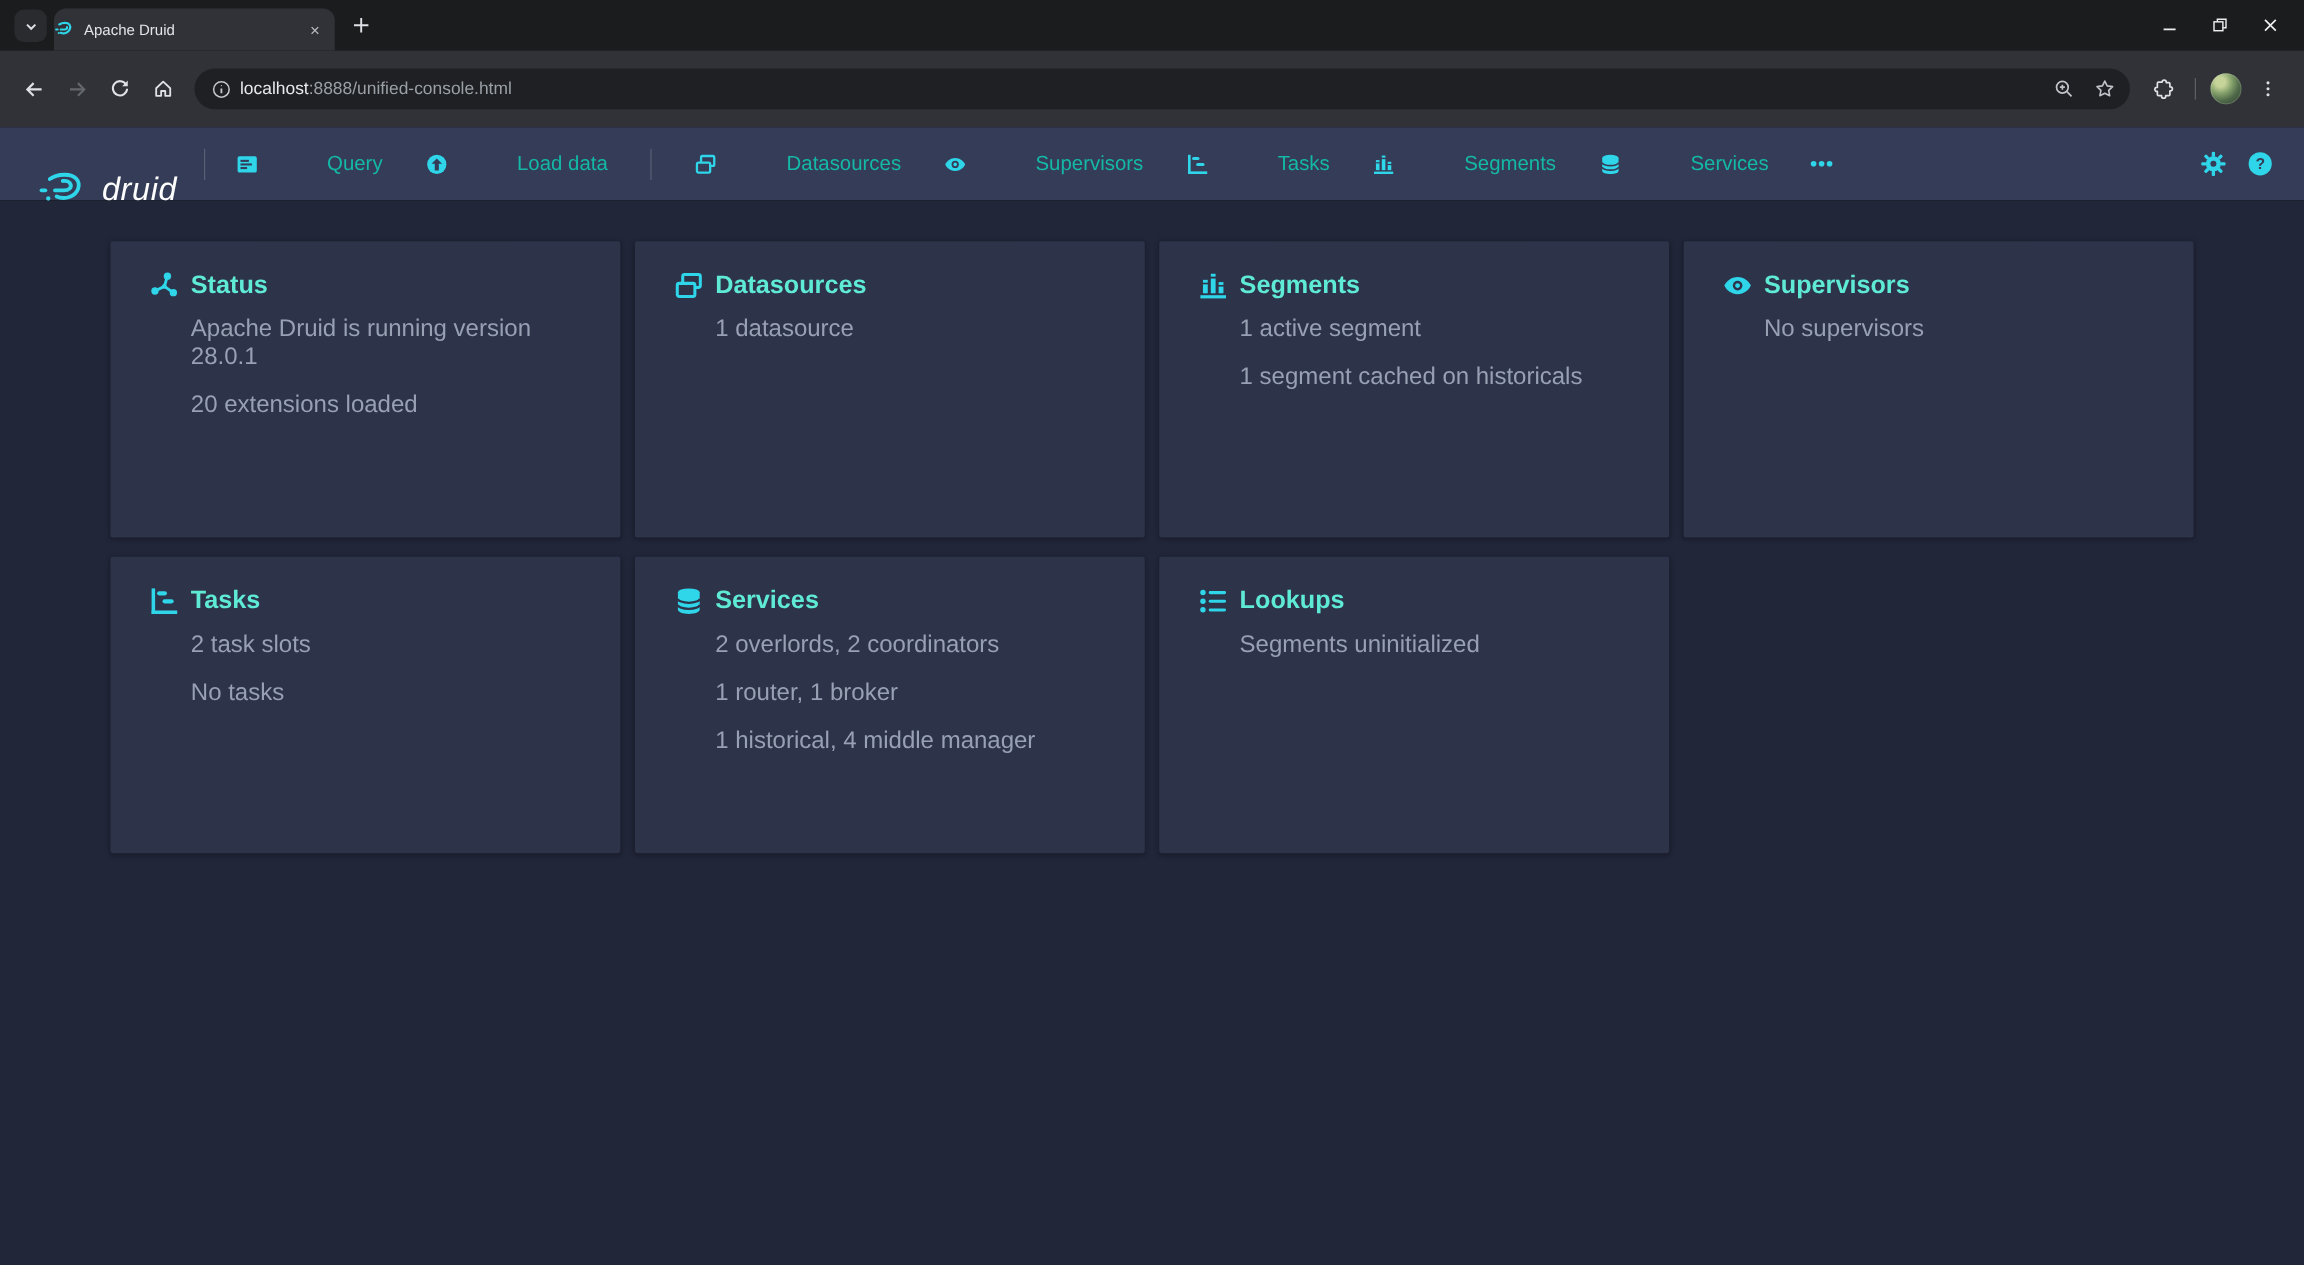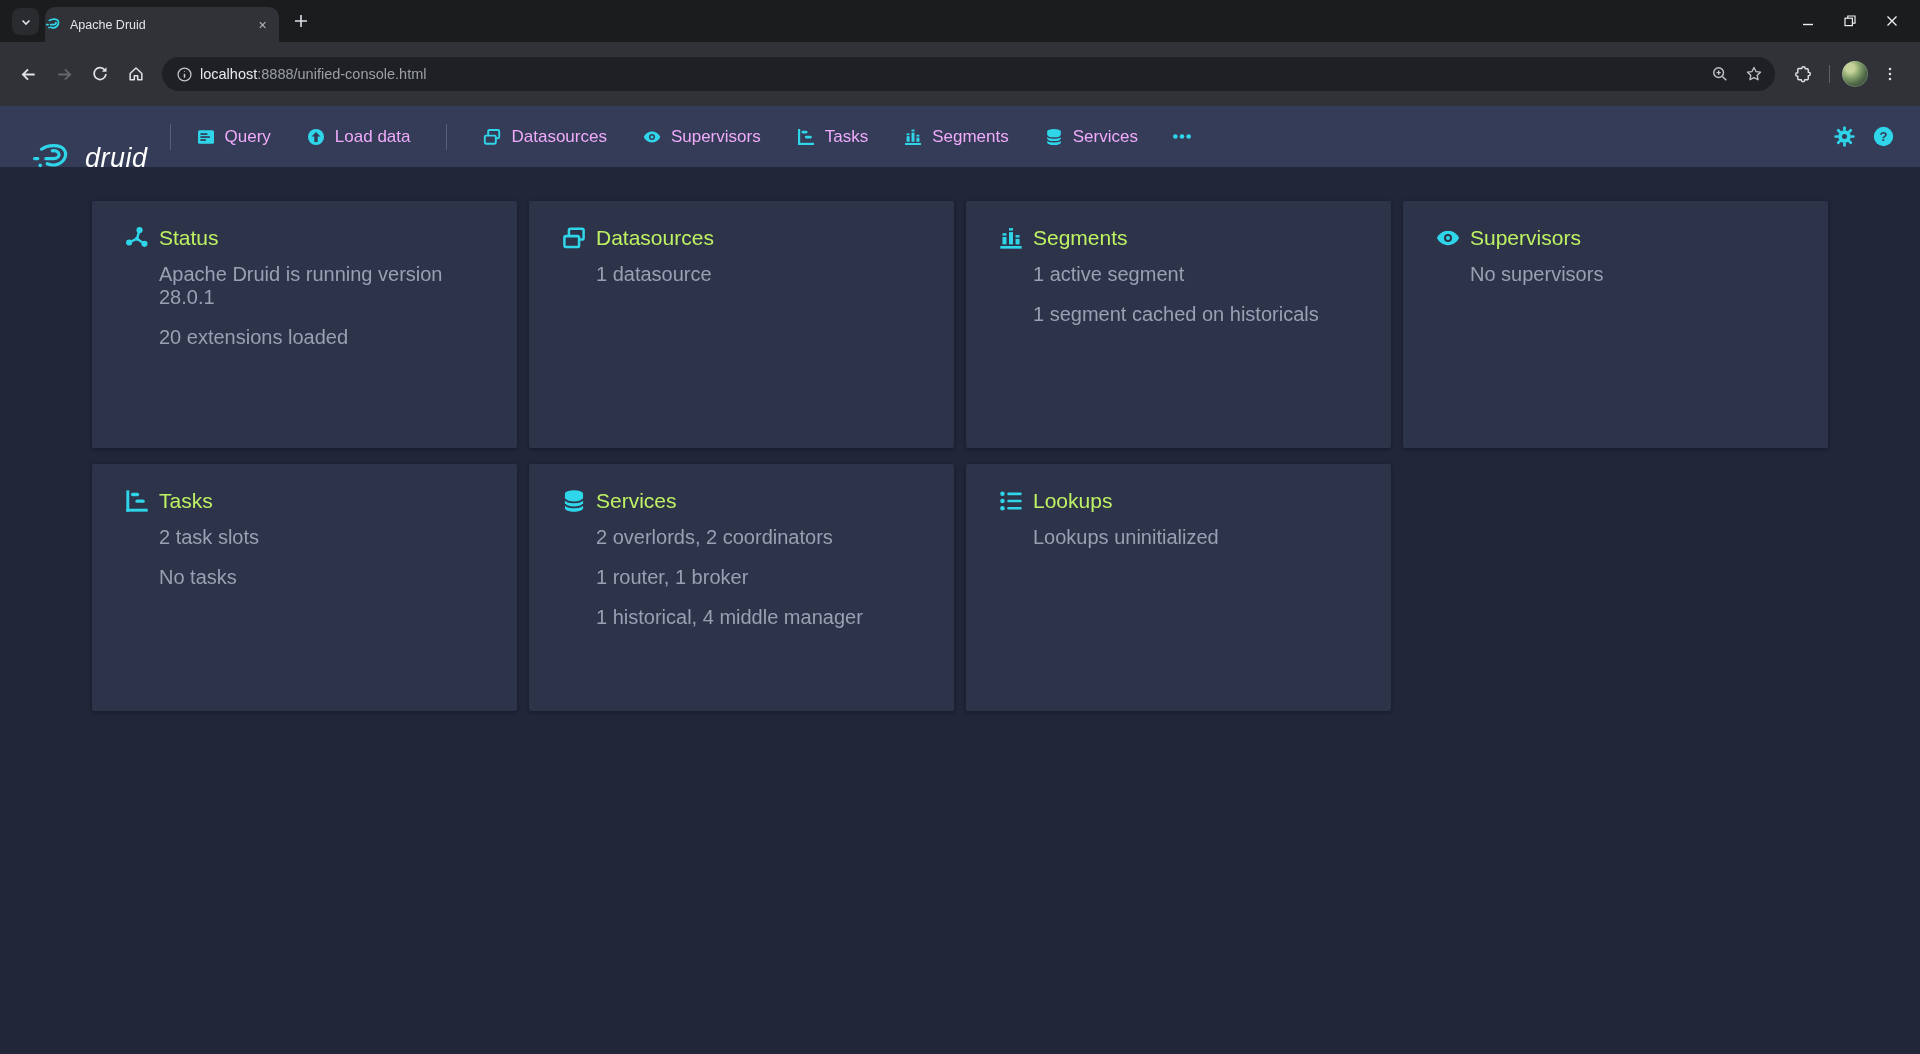--- a/index.html
+++ b/index.html
@@ -46,35 +46,35 @@
   .druid-nav{height:61px;background:var(--nav-bg);--occ:var(--nav-bg);
     display:flex;align-items:center;padding:0 26px 0 30px;}
   .logo{display:flex;align-items:center;color:var(--accent);cursor:pointer;margin-top:44px;}
   .logo-text{color:#fff;font-size:27px;font-style:italic;margin-left:9px;letter-spacing:.5px;}
   .nav-sep{width:1px;height:26px;background:rgba(255,255,255,.18);flex:none;}
   .logo-sep{margin-left:22px;}
   .nav-items{display:flex;align-items:center;gap:36px;margin-left:26px;}
   .nav-item{display:flex;align-items:center;gap:10px;cursor:pointer;}
   .nav-icon{color:var(--accent);}
   .nav-icon svg{width:18px;height:18px;}
-  .nav-label{color:#f0abfc;font-size:17px;}
+  .nav-label{color:#14b8a6;font-size:17px;margin-left:48px;}
   .more-btn{margin-left:34px;color:var(--accent);cursor:pointer;display:flex;align-items:center;}
   .nav-right{margin-left:auto;display:flex;align-items:center;gap:18px;color:var(--accent);}
   .hdr-icon{cursor:pointer;}
   .hdr-icon svg{width:21px;height:21px;}
 
   
   .content{height:892px;background:var(--page-bg);padding:34px 92px;}
   .cards{display:grid;grid-template-columns:repeat(4,1fr);gap:16px 12px;grid-auto-rows:247px;}
   .card{background:var(--card-bg);--occ:var(--card-bg);border-radius:2px;
     box-shadow:0 1px 4px rgba(0,0,0,.35);padding:25px 28px 0 33px;cursor:pointer;}
   .card-head{display:flex;align-items:center;gap:10px;}
   .card-icon{color:var(--accent);}
   .card-icon svg{width:24px;height:24px;}
-  .card-title{font-size:21px;font-weight:400;color:#bef264;}
+  .card-title{font-size:21px;font-weight:700;color:#5eead4;}
   .card-line{margin:17px 0 0 34px;font-size:20px;color:#98a0b4;}
   .card-line:first-of-type{margin-top:13px;}
 
   .bottom-strip{height:13px;background:#c1c4c8;}
 </style>
 </head>
 <body>
 
 <div class="tabstrip">
   <button class="tab-search">
@@ -408,18 +408,18 @@
               <circle cx="2.6" cy="3.6" r="1.7"></circle>
               <rect x="6.2" y="2.7" width="10.8" height="1.9" rx=".9"></rect>
               <circle cx="2.6" cy="9" r="1.7"></circle>
               <rect x="6.2" y="8.1" width="10.8" height="1.9" rx=".9"></rect>
               <circle cx="2.6" cy="14.4" r="1.7"></circle>
               <rect x="6.2" y="13.5" width="10.8" height="1.9" rx=".9"></rect>
             </svg>
           </span>
           <h2 class="card-title">Lookups</h2>
         </div>
-        <p class="card-line">Lookups uninitialized</p>
+        <p class="card-line">Segments uninitialized</p>
       </article>
     </div>
 </main>
 
 <div class="bottom-strip"></div>
 
 </body></html>

